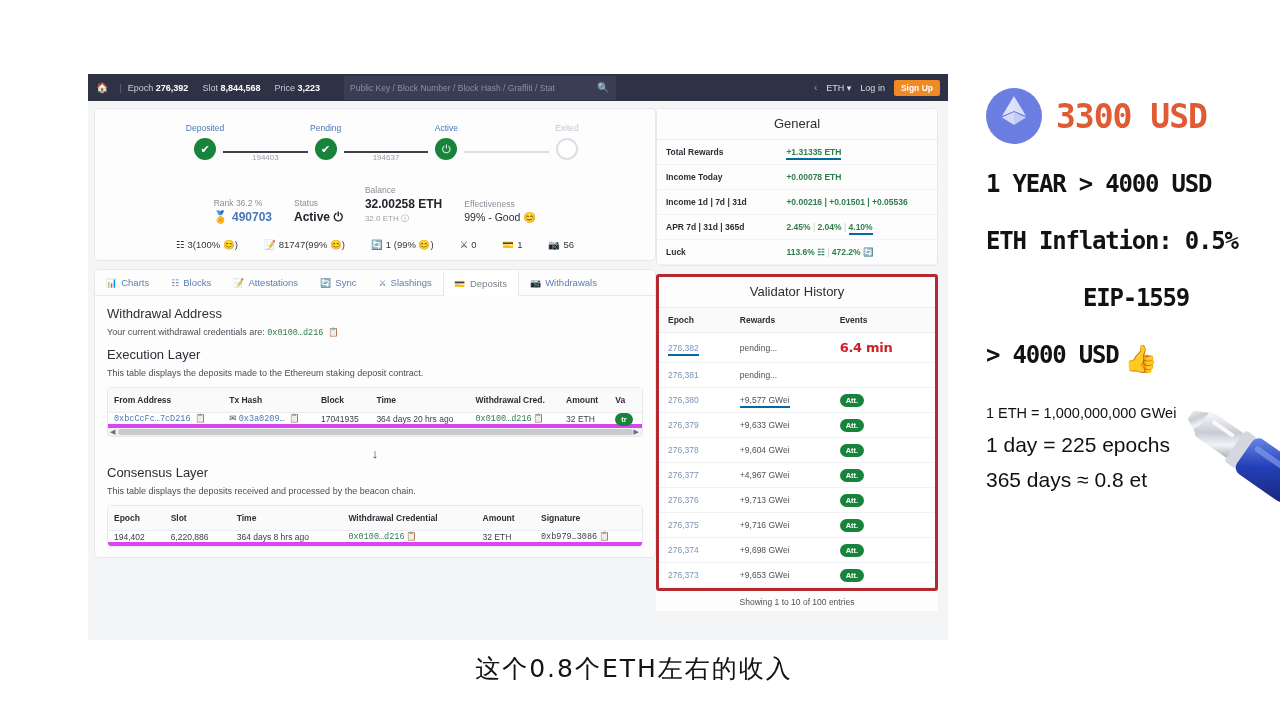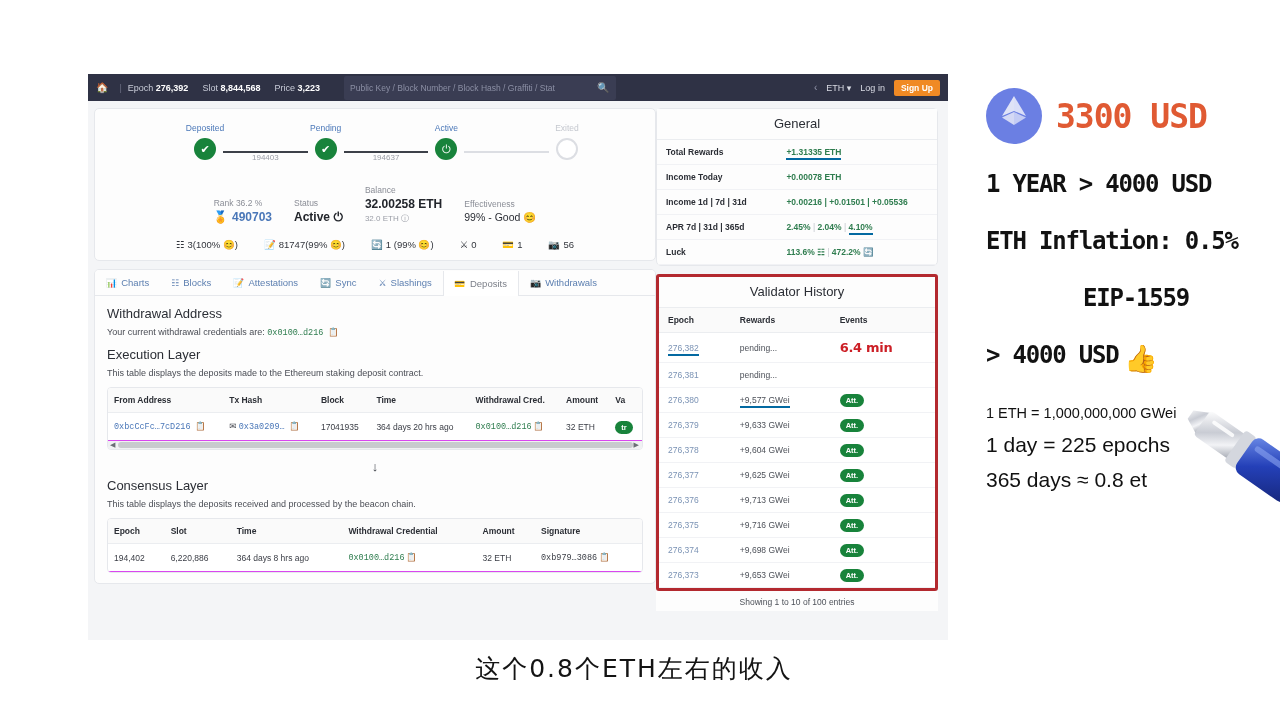--- a/index.html
+++ b/index.html
@@ -113,21 +113,21 @@
   .mono { font-family: "Liberation Mono", monospace; font-size: 8.5px; color: #2f7d4f; }
   .copy { color: #41454e; font-size: 8.5px; margin-left: 2px; }
 
   table.grid { width: 100%; border-collapse: collapse; font-size: 8.5px; }
   table.grid th {
     text-align: left; font-size: 8.5px; color: #2b2e35; font-weight: bold;
     padding: 7px 6px; background: #fafafa; border-bottom: 1px solid #ebedf0;
     white-space: nowrap;
   }
   table.grid td {
-    padding: 8px 6px; color: #3a3d45; border-bottom: 1px solid #d946ef; white-space: nowrap; margin-top: 32px;
+    padding: 0 6px; color: #3a3d45; border-bottom: 4px solid #d946ef; white-space: nowrap; margin-top: 32px;
   }
   .tbl-wrap { border: 1px solid #e6e8ec; border-radius: 4px; overflow: hidden; background:#fff; }
   .link { color: #4a77b8; }
   .badge-green {
     background: #18833b; color: #fff; border-radius: 8px;
     padding: 2px 6px; font-size: 7.5px; font-weight: bold;
   }
   .scrollbar { height: 8px; background: #f0f1f3; position: relative; }
   .scrollbar .thumb { position: absolute; left: 10px; top: 1px; width: 515px; height: 6px; background: #c8cace; border-radius: 3px; }
   .scrollbar .a1 { position: absolute; left: 2px; top: 0; font-size: 7px; color: #6b6e76; }
@@ -480,21 +480,21 @@
                   <td class="rw">+9,633 GWei</td>
                   <td><span class="badge-green">Att.</span></td>
                 </tr>
                 <tr>
                   <td class="ep">276,378</td>
                   <td class="rw">+9,604 GWei</td>
                   <td><span class="badge-green">Att.</span></td>
                 </tr>
                 <tr>
                   <td class="ep">276,377</td>
-                  <td class="rw">+9,625 GWei</td>
+                  <td class="rw">+4,967 GWei</td>
                   <td><span class="badge-green">Att.</span></td>
                 </tr>
                 <tr>
                   <td class="ep">276,376</td>
                   <td class="rw">+9,713 GWei</td>
                   <td><span class="badge-green">Att.</span></td>
                 </tr>
                 <tr>
                   <td class="ep">276,375</td>
                   <td class="rw">+9,716 GWei</td>

